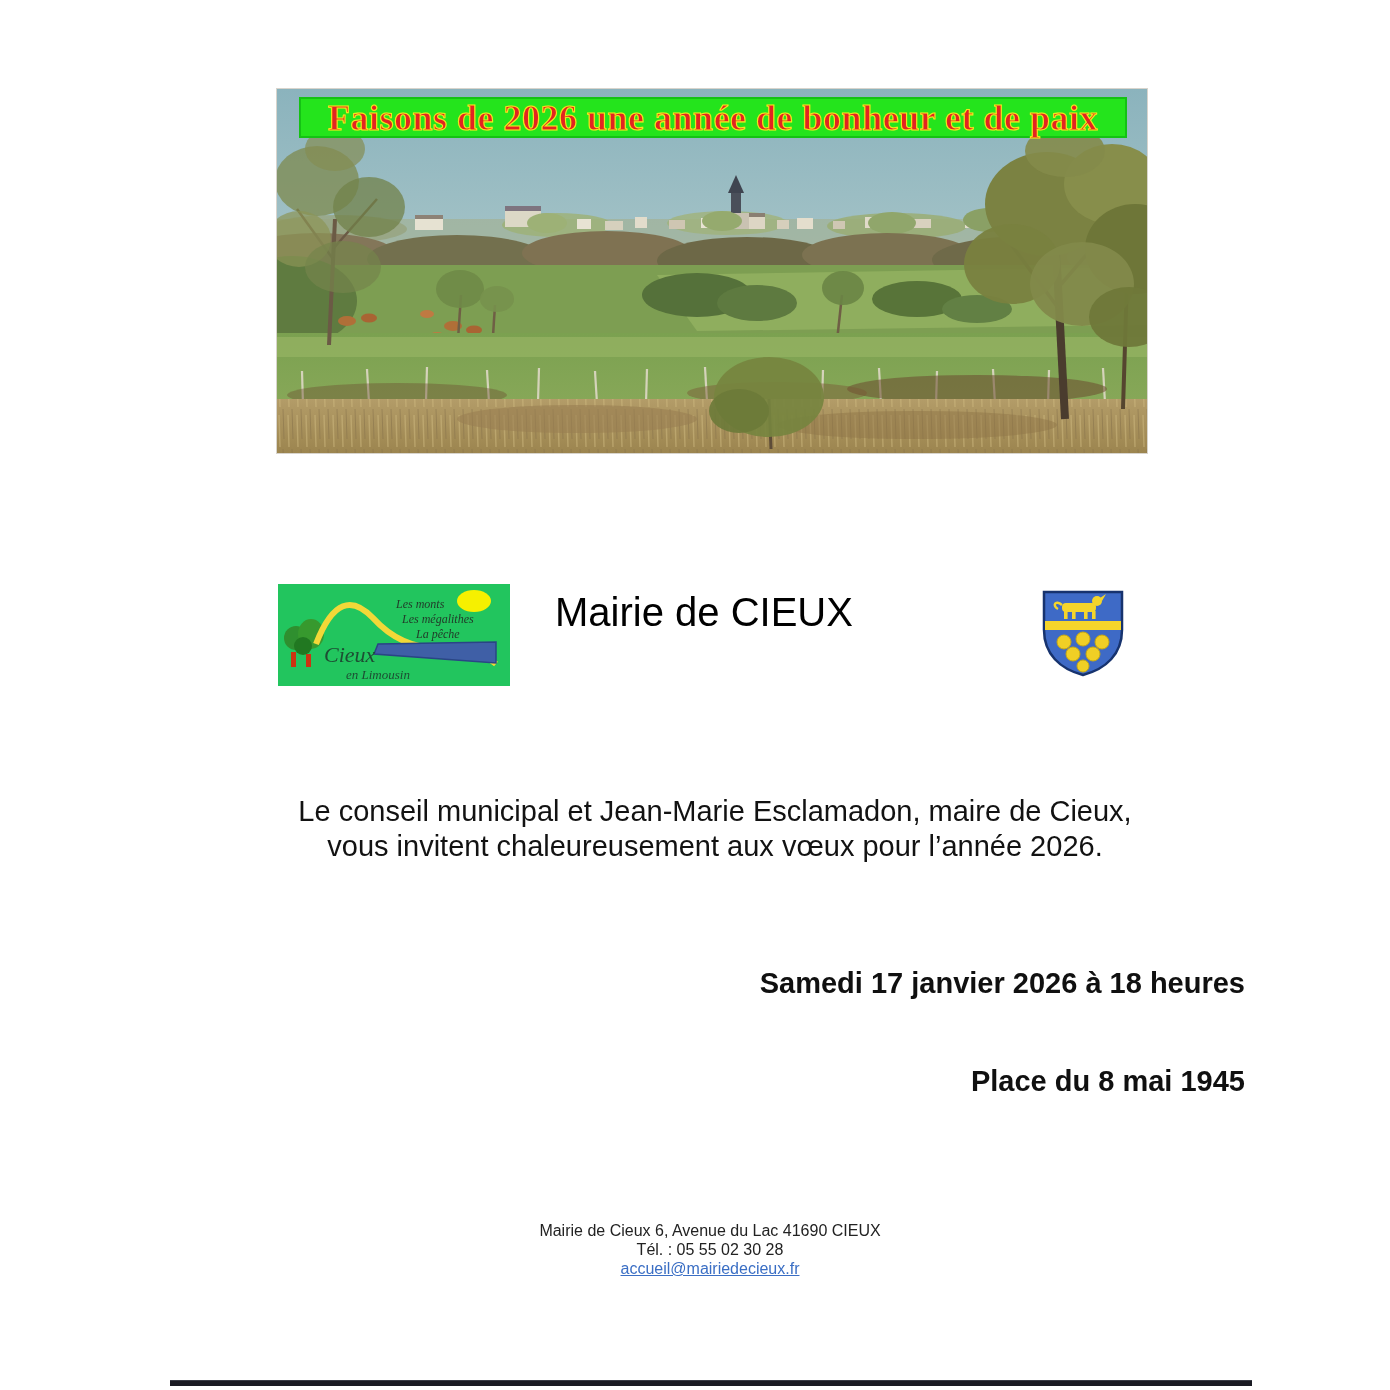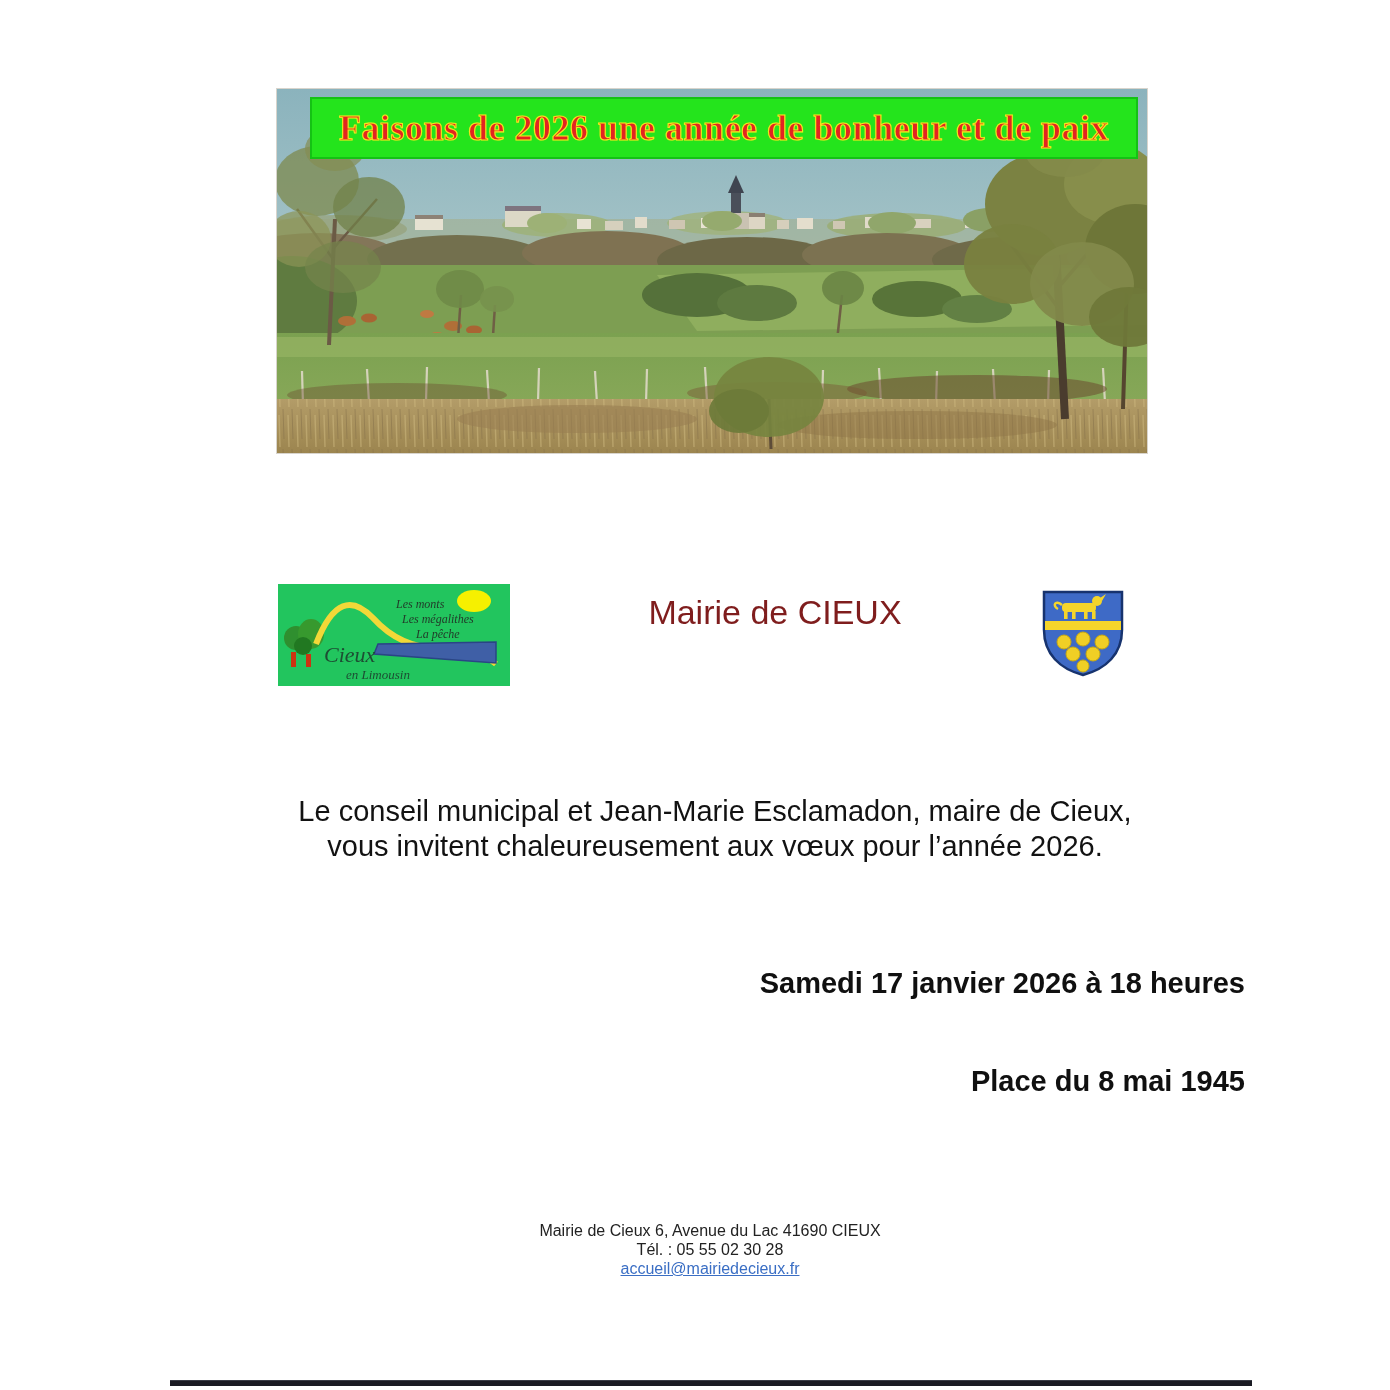--- a/index.html
+++ b/index.html
@@ -11,38 +11,38 @@
   .page{position:absolute;inset:0;background:#ffffff;}
 
   
   .photo{
     position:absolute;left:276px;top:88px;width:872px;height:366px;
     border:1px solid #d8d4cc;box-sizing:border-box;overflow:hidden;background:#93b9c2;
   }
   .photo svg{position:absolute;left:0;top:0;}
 
   .banner{
-    position:absolute;left:33px;top:8px;width:828px;height:62px;
+    position:absolute;left:22px;top:8px;width:828px;height:41px;
     background:#24e41c;border:2px solid #14c214;box-sizing:border-box;
     display:flex;align-items:center;justify-content:center;
   }
   .banner-text{
     font-family:"Liberation Serif", serif;font-weight:bold;font-size:36px;
     color:#e32420;white-space:nowrap;letter-spacing:0.5px;
     -webkit-text-stroke:1.1px #f2e71c;
     text-shadow:0 0 1px #f2e71c;
   }
 
   
   .logo{position:absolute;left:278px;top:584px;width:232px;height:102px;background:#22c55e;}
   .logo svg text{font-family:"Liberation Serif", serif;font-style:italic;}
 
   .page-title{
     position:absolute;left:555px;top:592px;width:440px;
-    font-size:34px;line-height:40px;color:#7f1d1d;text-align:center;
+    font-size:40px;line-height:40px;color:#000000;text-align:left;
   }
 
   .coat{position:absolute;left:1038px;top:588px;width:90px;height:90px;}
 
   
   .invitation{
     position:absolute;left:165px;top:794px;width:1100px;
     text-align:center;font-size:29px;line-height:35px;color:#121212;
   }
   .event-line{

